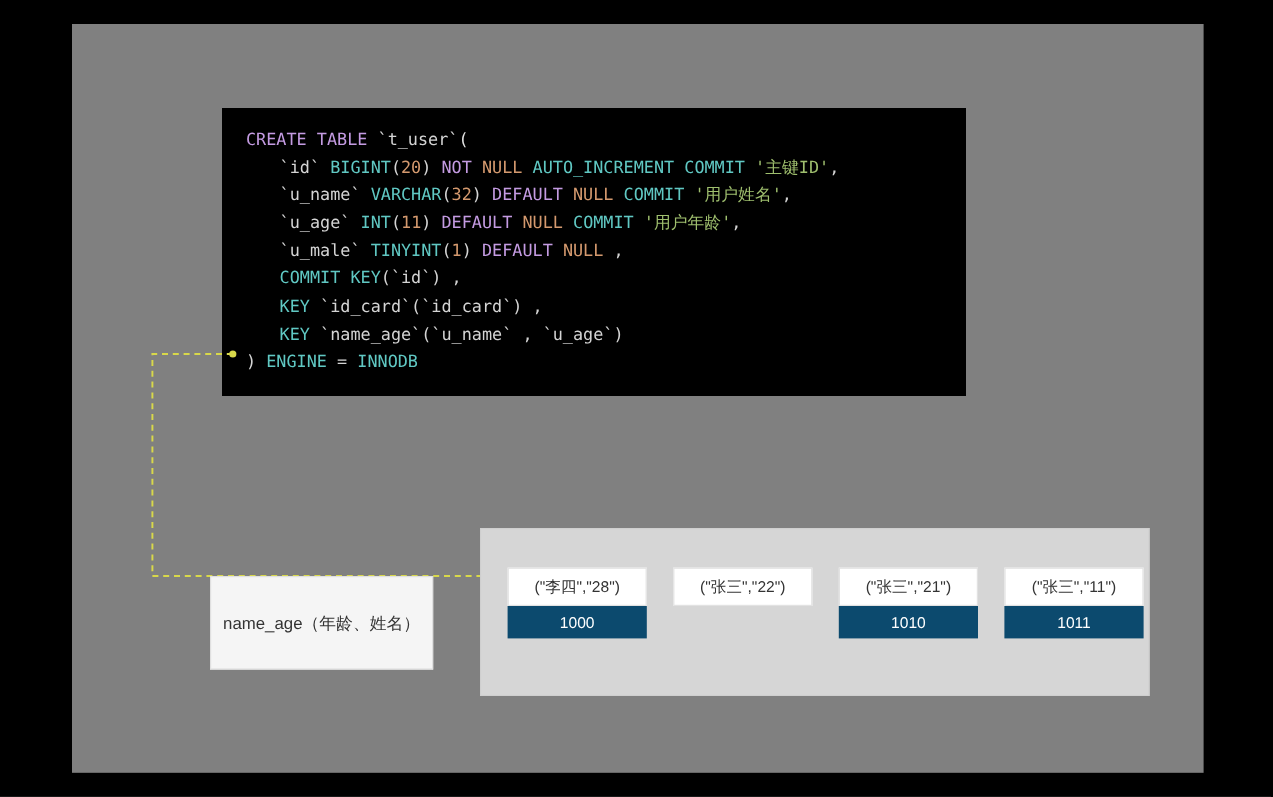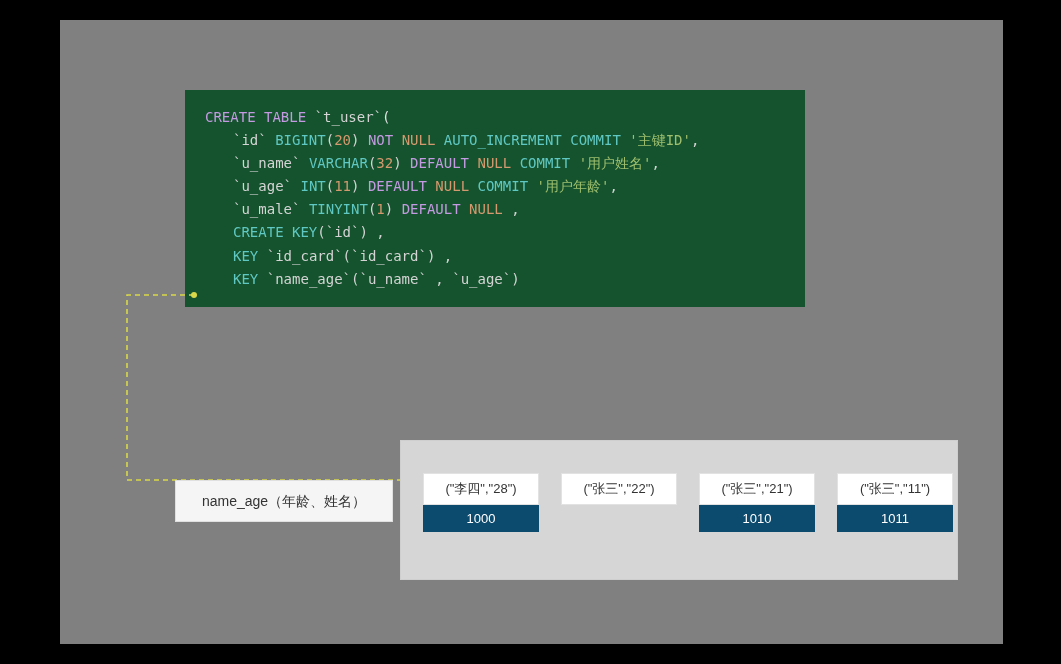--- a/index.html
+++ b/index.html
@@ -17,21 +17,21 @@
     width: 943px;
     height: 624px;
     background: #808080;
   }
   
   .code-block {
     position: absolute;
     left: 125px;
     top: 70px;
     width: 620px;
-    background: #14532d;
+    background: #000000;
     padding: 16px 20px 16px 20px;
     font-family: Menlo, Consolas, "DejaVu Sans Mono", monospace;
     font-size: 14px;
     line-height: 1.65;
     color: #d4d4d4;
   }
   .line { white-space: pre; }
   .indent { display:inline-block; width:28px; }
   .kw   { color: #c49be2; }   
   .bt   { color: #d4d4d4; }   
@@ -40,24 +40,24 @@
   .nul  { color: #d4996e; margin-top: 24px; }
   .str  { color: #9fbf6e; margin-top: 28px; }   
   .par  { color: #e2e2e2; }
   .eq   { color: #d4d4d4; }
 
   
   .label-box {
     position: absolute;
     left: 115px;
     top: 460px;
-    width: 218px;
+    width: 186px;
     background: #f5f5f5;
     border: 1px solid #e0e0e0;
-    padding: 10px 6px;
+    padding: 28px 6px;
     text-align: center;
     font-size: 14px;
     color: #333;
     line-height: 1.45;
   }
   
   .tree-box {
     position: absolute;
     left: 340px;
     top: 420px;
@@ -112,26 +112,27 @@
 
     <div class="line"><span class="indent"></span><span class="bt">`id`</span> <span class="fn">BIGINT</span>(<span class="num">20</span>) <span class="kw">NOT</span> <span class="nul">NULL</span> <span class="fn">AUTO_INCREMENT</span> <span class="fn">COMMIT</span> <span class="str">'主键ID'</span>,</div>
 
 
     <div class="line"><span class="indent"></span><span class="bt">`u_name`</span> <span class="fn">VARCHAR</span>(<span class="num">32</span>) <span class="kw">DEFAULT</span> <span class="nul">NULL</span> <span class="fn">COMMIT</span> <span class="str">'用户姓名'</span>,</div>
 
     <div class="line"><span class="indent"></span><span class="bt">`u_age`</span> <span class="fn">INT</span>(<span class="num">11</span>) <span class="kw">DEFAULT</span> <span class="nul">NULL</span> <span class="fn">COMMIT</span> <span class="str">'用户年龄'</span>,</div>
 
     <div class="line"><span class="indent"></span><span class="bt">`u_male`</span> <span class="fn">TINYINT</span>(<span class="num">1</span>) <span class="kw">DEFAULT</span> <span class="nul">NULL</span> ,</div>
 
-    <div class="line"><span class="indent"></span><span class="fn">CREATE KEY</span>(<span class="bt">`id`</span>) ,</div>
+    <div class="line"><span class="indent"></span><span class="fn">COMMIT KEY</span>(<span class="bt">`id`</span>) ,</div>
 
     <div class="line"><span class="indent"></span><span class="fn">KEY</span> <span class="bt">`id_card`</span>(<span class="bt">`id_card`</span>) ,</div>
 
     <div class="line"><span class="indent"></span><span class="fn">KEY</span> <span class="bt">`name_age`</span>(<span class="bt">`u_name`</span> , <span class="bt">`u_age`</span>)</div>
 
+    <div class="line">) <span class="fn">ENGINE</span> <span class="eq">=</span> <span class="fn">INNODB</span></div>
   </div>
 
   <svg class="connector">
     <defs>
       <marker id="arrow" markerWidth="8" markerHeight="8" refX="6" refY="3" orient="auto">
         <path d="M0,0 L6,3 L0,6 Z" fill="#d8d84a"></path>
       </marker>
     </defs>
 
     <circle cx="134" cy="275" r="3" fill="#d8d84a"></circle>

